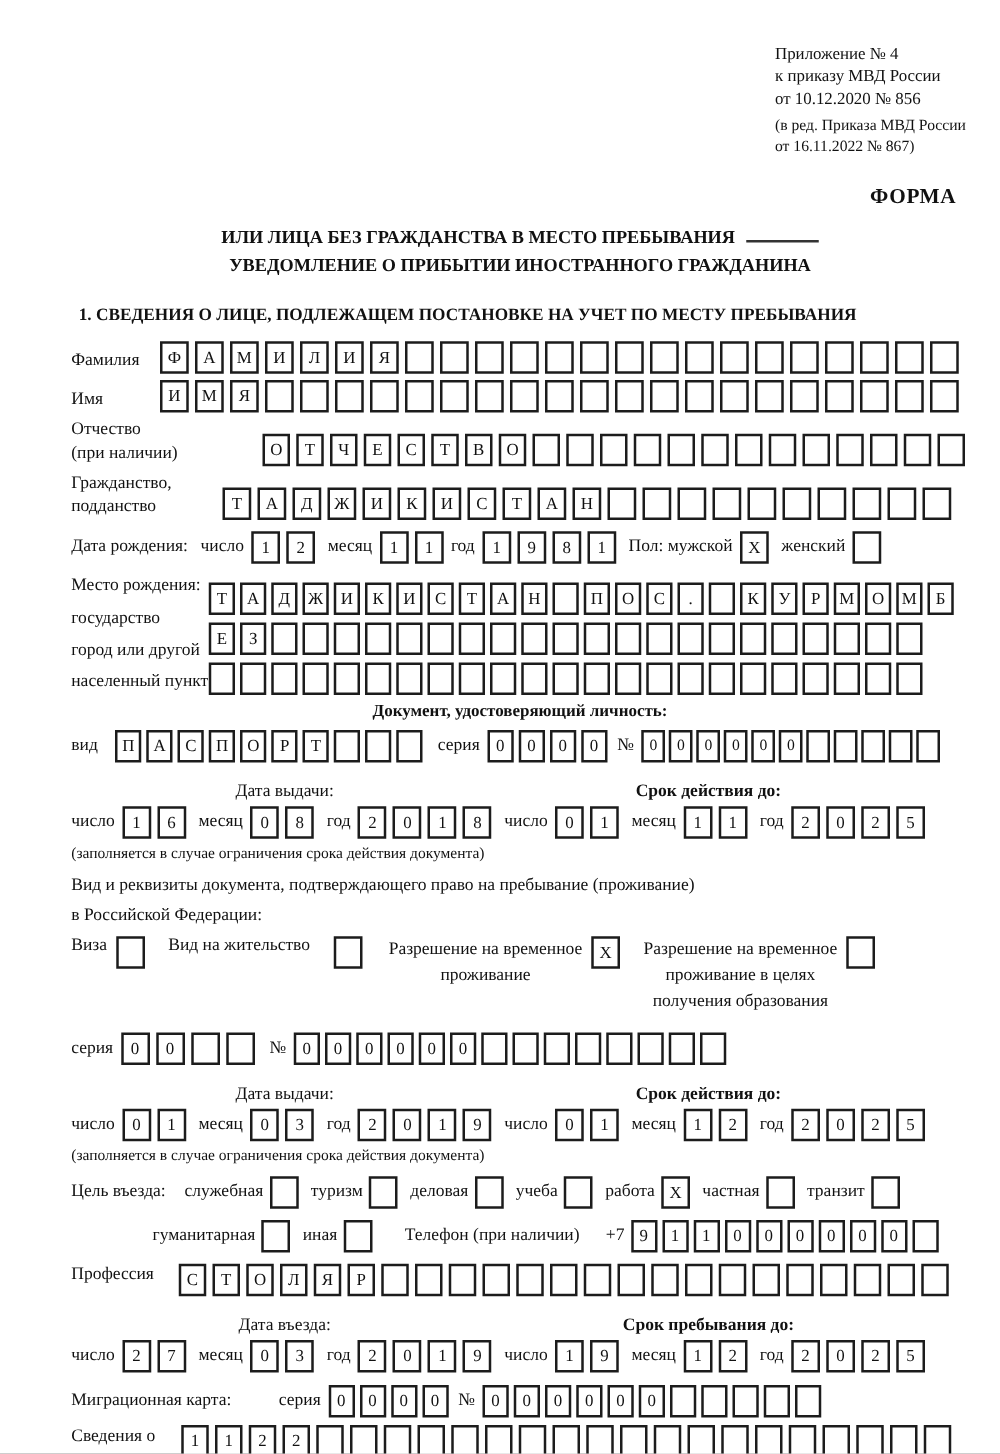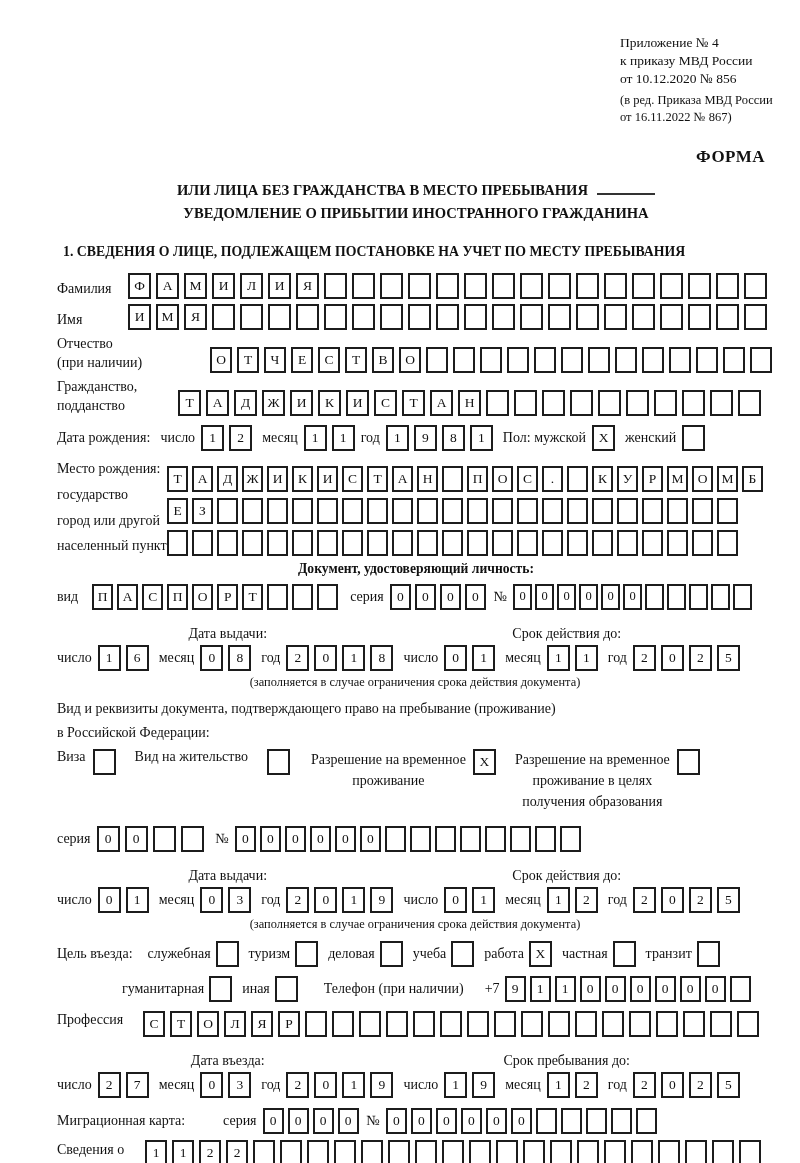--- a/index.html
+++ b/index.html
@@ -24,27 +24,27 @@
     font-size:13.5px;line-height:21px;text-align:center;flex-shrink:0;
   }
   .c22 .cell{width:22px;}
   .sm{gap:4px;} .sm .cell{width:21px;}
   .xs{gap:3px;} .xs .cell{width:19px;font-size:12.5px;}
   .inline-row{display:flex;align-items:center;margin:9px 0;font-family:Liberation Serif, serif;}
   .inline-row .gap6{margin-left:6px;} .inline-row .gap10{margin-left:10px;}
   .doc-heading{text-align:center;font-weight:bold;font-size:13.6px;margin:3px 0 7px;}
   .date-labels{display:flex;font-size:14px;margin-top:16px;}
   .dll{width:345px;text-align:center;}
-  .dlr{width:340px;margin-left:auto;margin-right:40px;text-align:center;}
+  .dlr{width:340px;margin-left:auto;margin-right:40px;text-align:center;font-weight:bold;}
   .date-row{display:flex;align-items:center;margin-top:3px;}
   .dgroup{display:flex;align-items:center;}
   .dgroup .dlbl{margin:0 6px 0 0;}
   .dgroup .cells{margin-right:10px;}
   .dg-right{margin-left:auto;margin-right:58px;}
-  .note{font-size:12.4px;text-align:center;margin:4px 2px 7px 0;}
+  .note{font-size:12.4px;text-align:left;margin:4px 2px 7px 0;}
   .res-head{line-height:1.7;}
   .resoptions{display:flex;align-items:flex-start;margin:4px 0 14px;gap:13px;}
   .opt{display:flex;align-items:flex-start;gap:7px;}
   .optlbl-c{text-align:center;line-height:1.5;}
   .purpose-row{display:flex;align-items:center;margin:9px 0;flex-wrap:nowrap;}
   .purpose-row .plbl{margin:0 5px 0 10px;white-space:nowrap;}
   .purpose-row .plbl:first-child{margin-left:0;}
   .indent65{margin-left:65px;}
   .legal{display:flex;align-items:flex-start;margin-top:5px;}
   .legal-lines div{line-height:1.45;}

